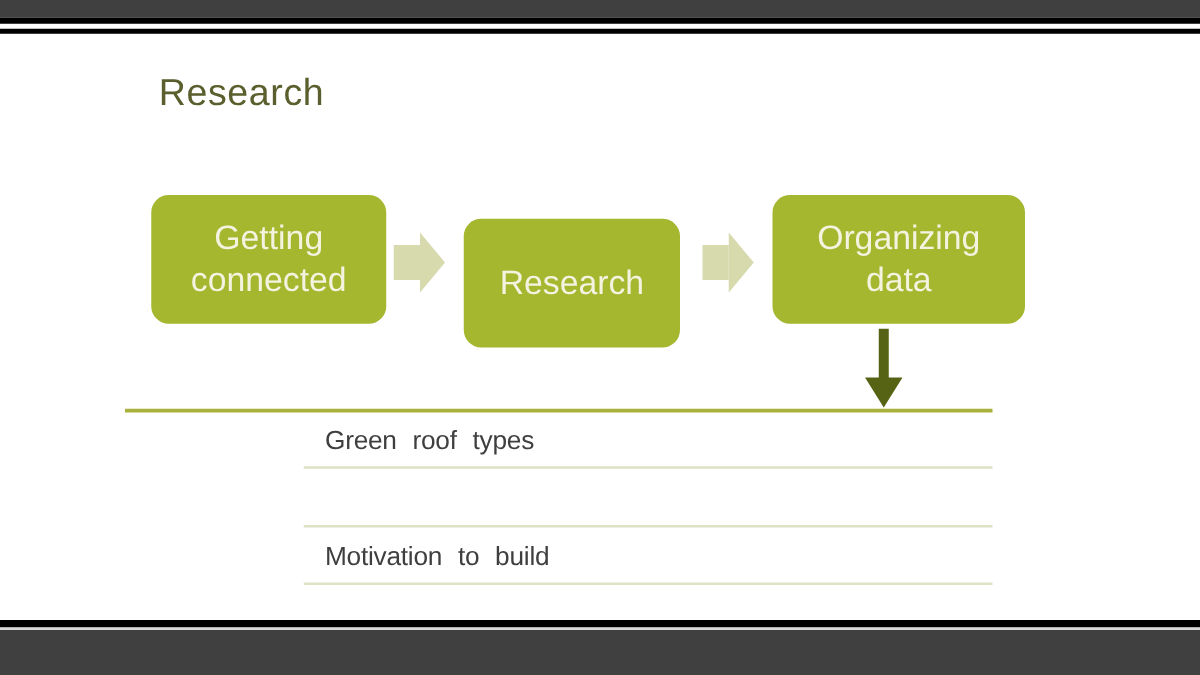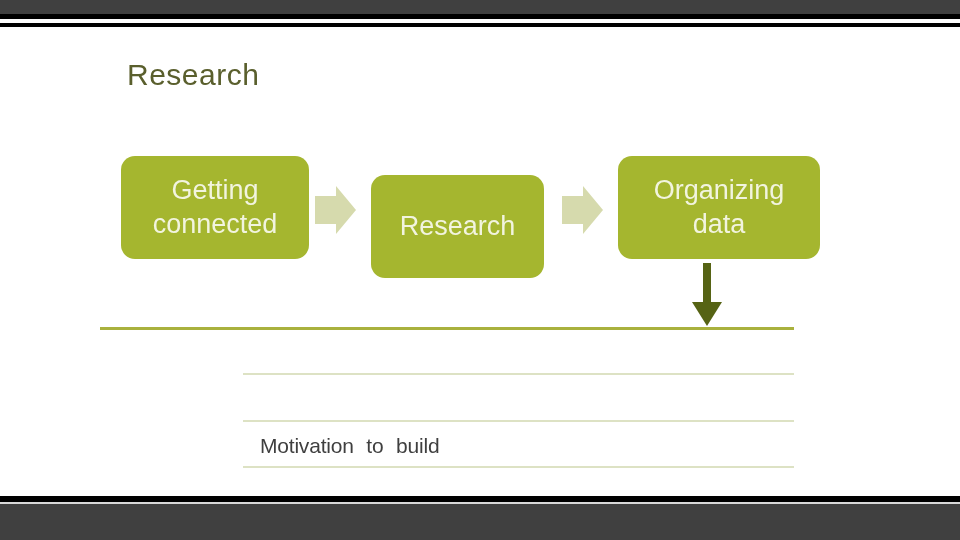--- a/index.html
+++ b/index.html
@@ -152,20 +152,21 @@
     <span>Organizing data</span>
   </div>
 
   <div class="arrow-down">
     <div class="shaft"></div>
     <div class="head"></div>
   </div>
 
   <div class="divider-thick"></div>
 
+  <div class="list-label li1">Green roof types</div>
   <div class="divider-thin dl1"></div>
 
   <div class="divider-thin dl2"></div>
 
   <div class="list-label li3">Motivation to build</div>
   <div class="divider-thin dl3"></div>
 
 </div>
 
 </body></html>

